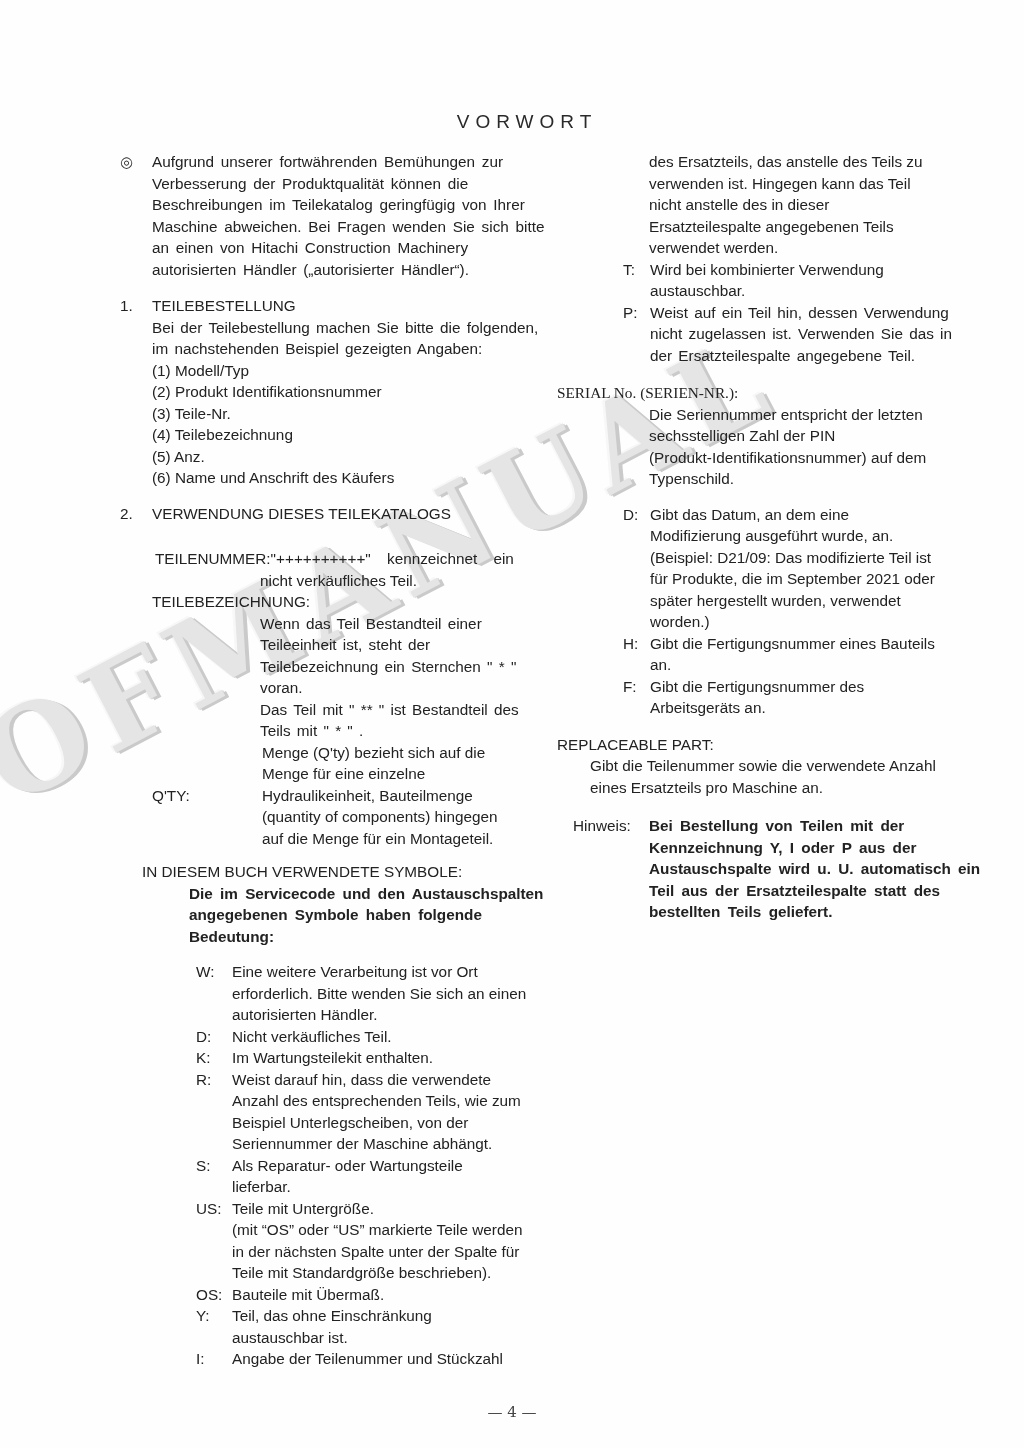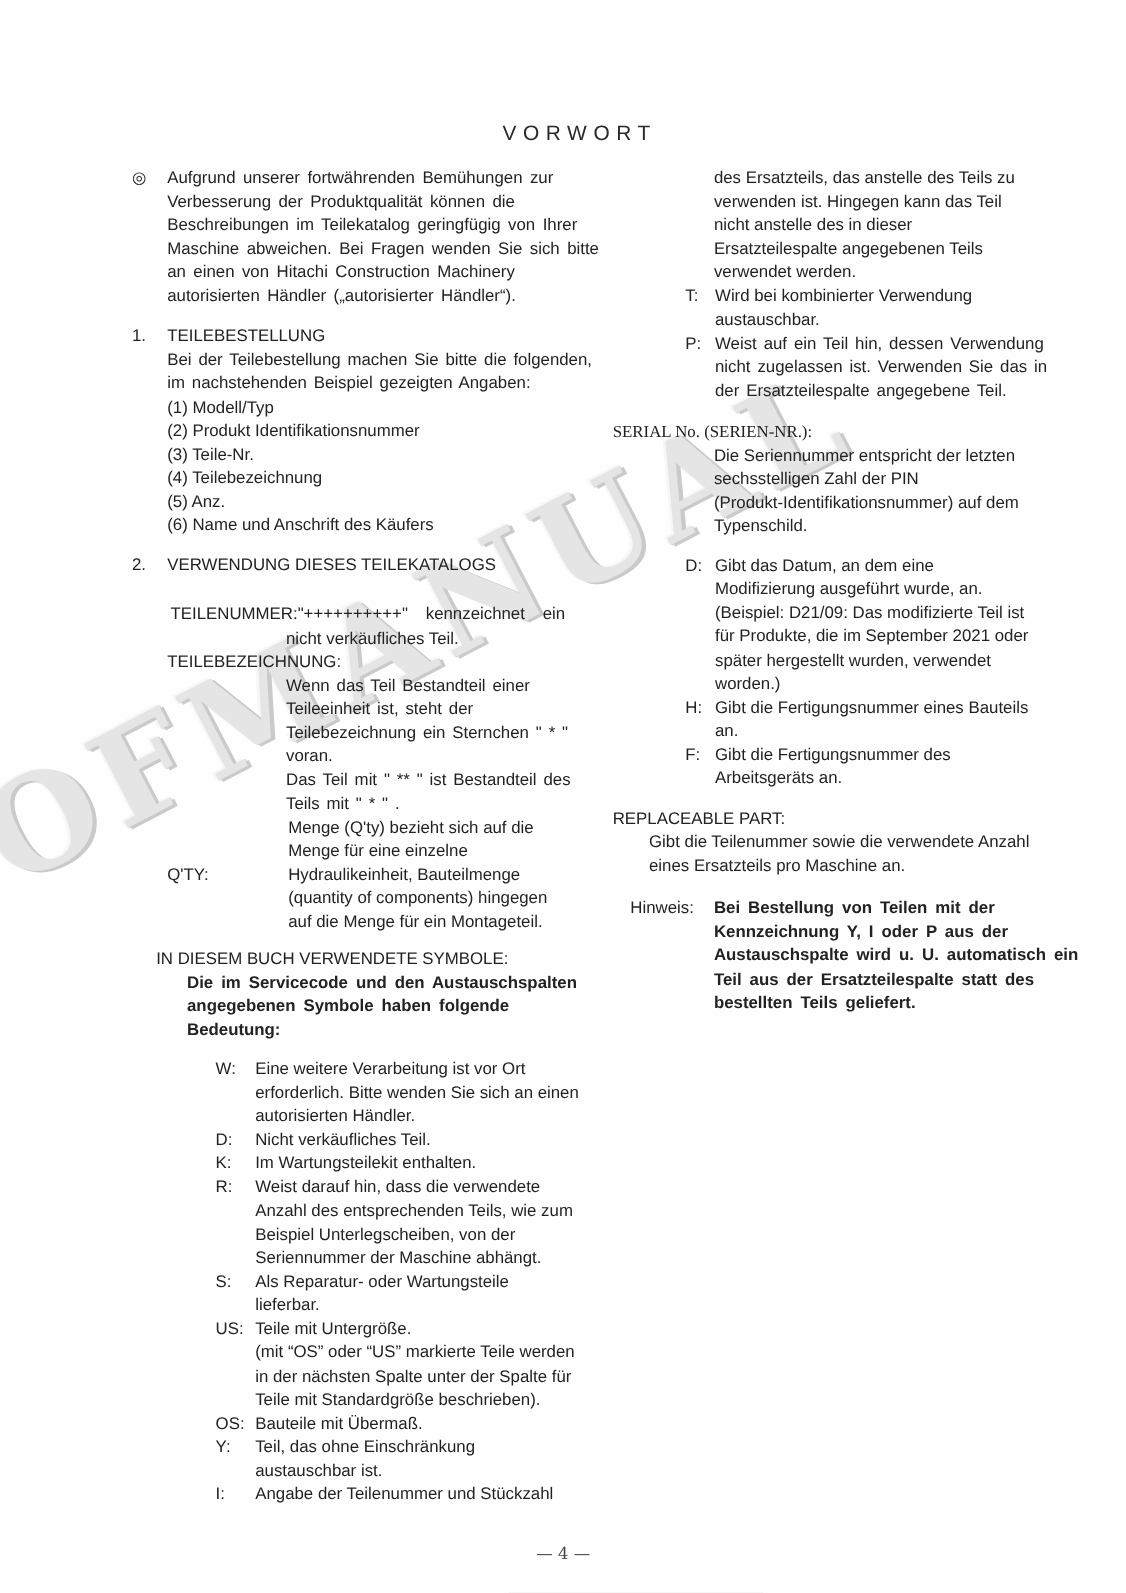--- a/index.html
+++ b/index.html
@@ -35,21 +35,21 @@
   .mt-s2{margin-top:14px;}
   .mt-teilenr{margin-top:24px;}
   .ind-teilenr1{margin-left:35px;}
   .ind-teilenr2{margin-left:140px;}
   .ind-heading2{margin-left:32px;}
   .ind-tbbody{margin-left:140px;}
   .qty-row{margin-left:32px;align-items:center;}
   .qty-label{width:110px;flex:0 0 110px;}
   .mt-symbols{margin-top:12px;}
   .symbols-heading{margin-left:22px;}
-  .symbols-intro{margin-left:50px;}
+  .symbols-intro{margin-left:69px;}
   .mt-symitems{margin-top:14px;}
   .sym-row{margin-left:76px;}
   .sym-label{width:36px;flex:0 0 36px;}
   .cont-para{margin-left:92px;}
   .code-row .code-label{margin-left:66px;width:27px;flex:0 0 27px;}
   .mt-serial{margin-top:16px;font-family:Liberation Serif, serif;}
   .serial-body{margin-left:92px;}
   .mt-dcodes{margin-top:14px;}
   .mt-repl{margin-top:15px;}
   .repl-body{margin-left:33px;}

